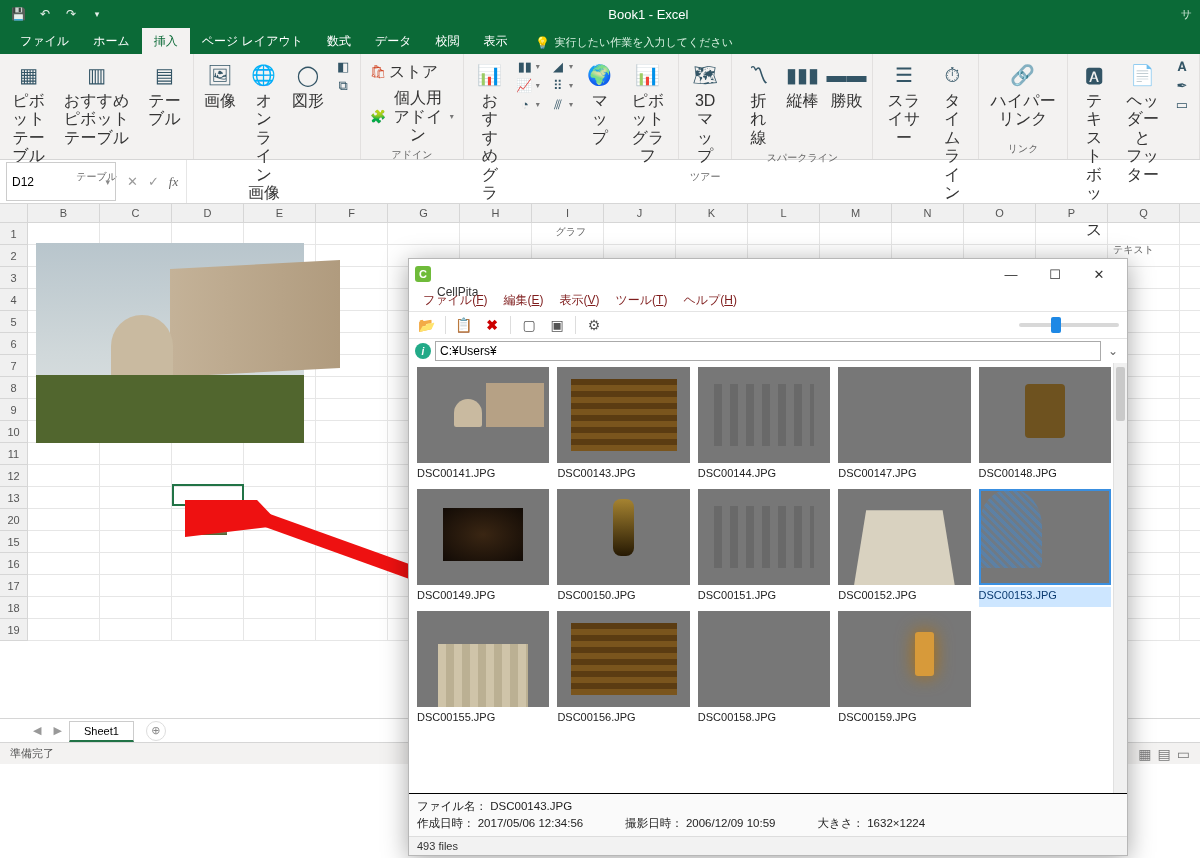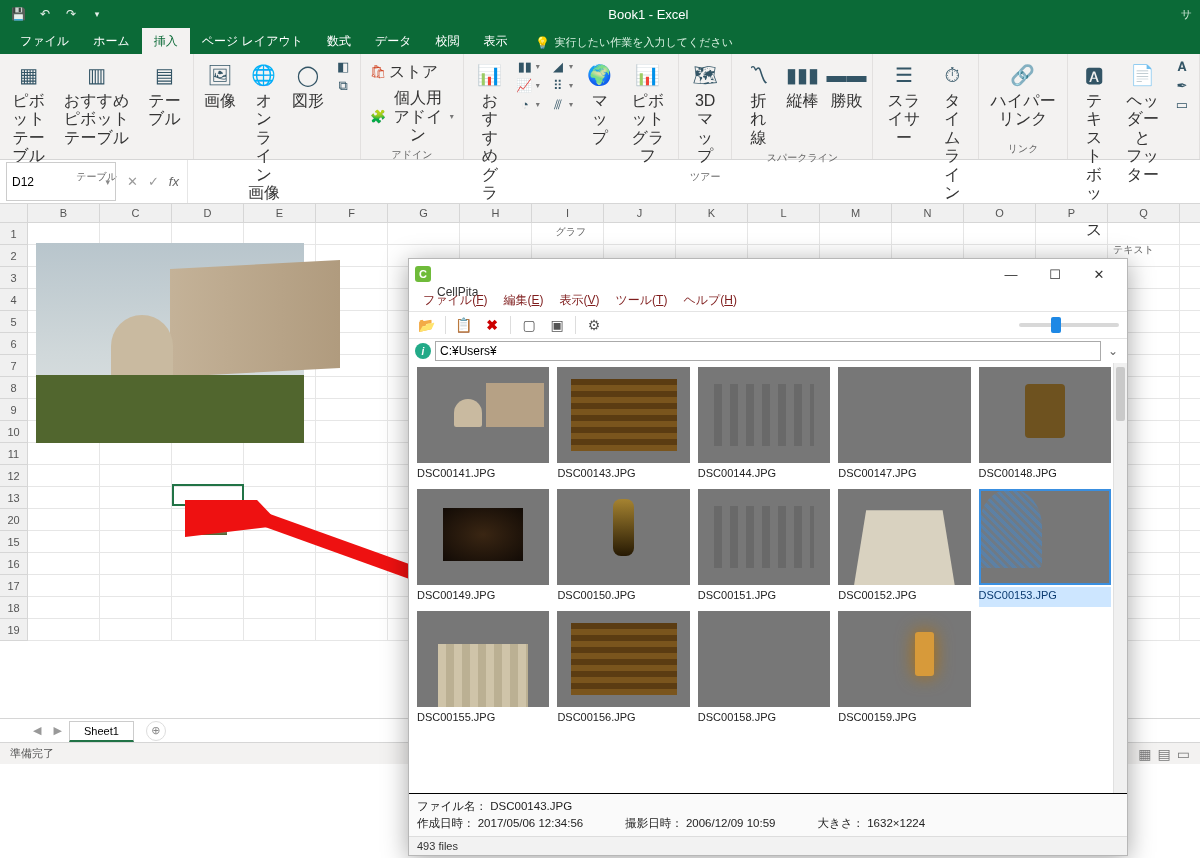--- a/index.html
+++ b/index.html
@@ -30,21 +30,21 @@
 .rbtn.sm { min-width: 0; flex-direction: row; gap: 3px; padding: 1px 3px; }
 .rbtn.sm .ico { width: 16px; height: 16px; font-size: 13px; }
 .caret { font-size: 8px; color: #777; }
 .mini-col { display: flex; flex-direction: column; gap: 1px; }
 
 
 .fxbar { height: 44px; border-bottom: 1px solid #d6d6d6; display: flex; align-items: stretch; font-size: 12px; background: #fff; }
 .namebox { width: 110px; border: 1px solid #ccc; margin: 2px 3px 2px 6px; display: flex; align-items: center; padding: 0 5px; justify-content: space-between; }
 .namebox .dd { color: #888; font-size: 9px; }
 .fxbtns { display: flex; align-items: center; gap: 10px; padding: 0 8px; color: #999; font-size: 13px; border-right: 1px solid #e6e6e6; }
-.fxbtns .fxlbl { font-style: italic; font-family: Liberation Sans, sans-serif; color: #666; font-size: 13px; }
+.fxbtns .fxlbl { font-style: italic; font-family: Liberation Serif, serif; color: #666; font-size: 13px; }
 .formula-input { flex: 1; border: none; padding: 0 6px; }
 
 
 .grid-wrap { position: relative; height: 514px; overflow: hidden; }
 .colheads { display: flex; height: 19px; background: #f0f0f0; font-size: 11px; color: #555; border-bottom: 1px solid #d6d6d6; }
 .colheads .cc, .selhead { border-right: 1px solid #d6d6d6; display: flex; align-items: center; justify-content: center; }
 .selhead { width: 28px; background: #f0f0f0; }
 .cc { width: 72px; }
 .gridbody { display: flex; }
 .rowheads { width: 28px; }

